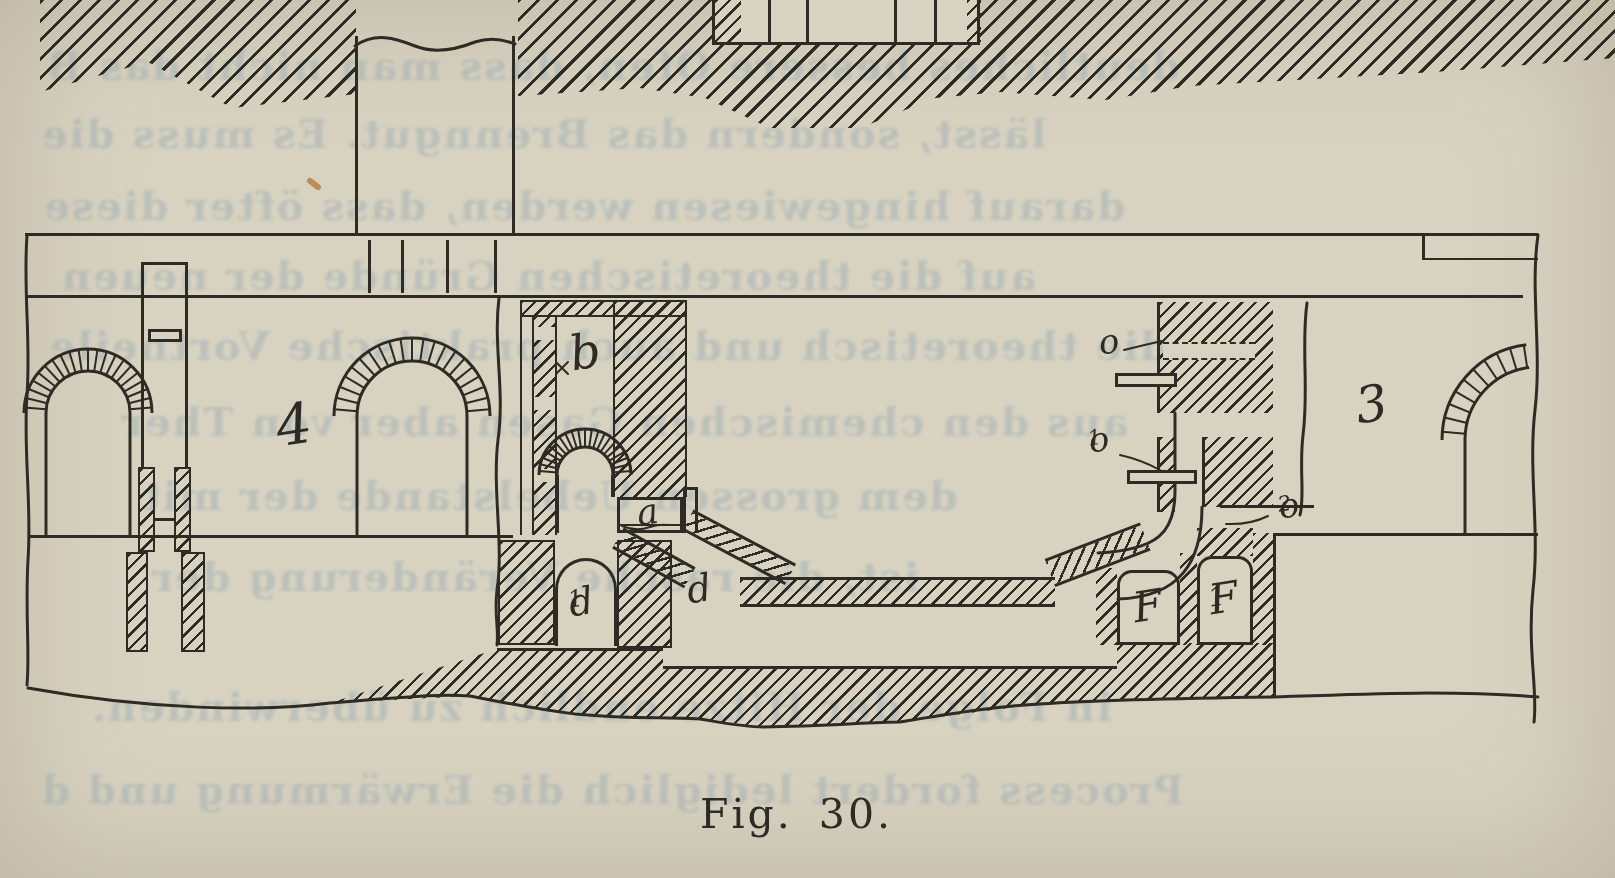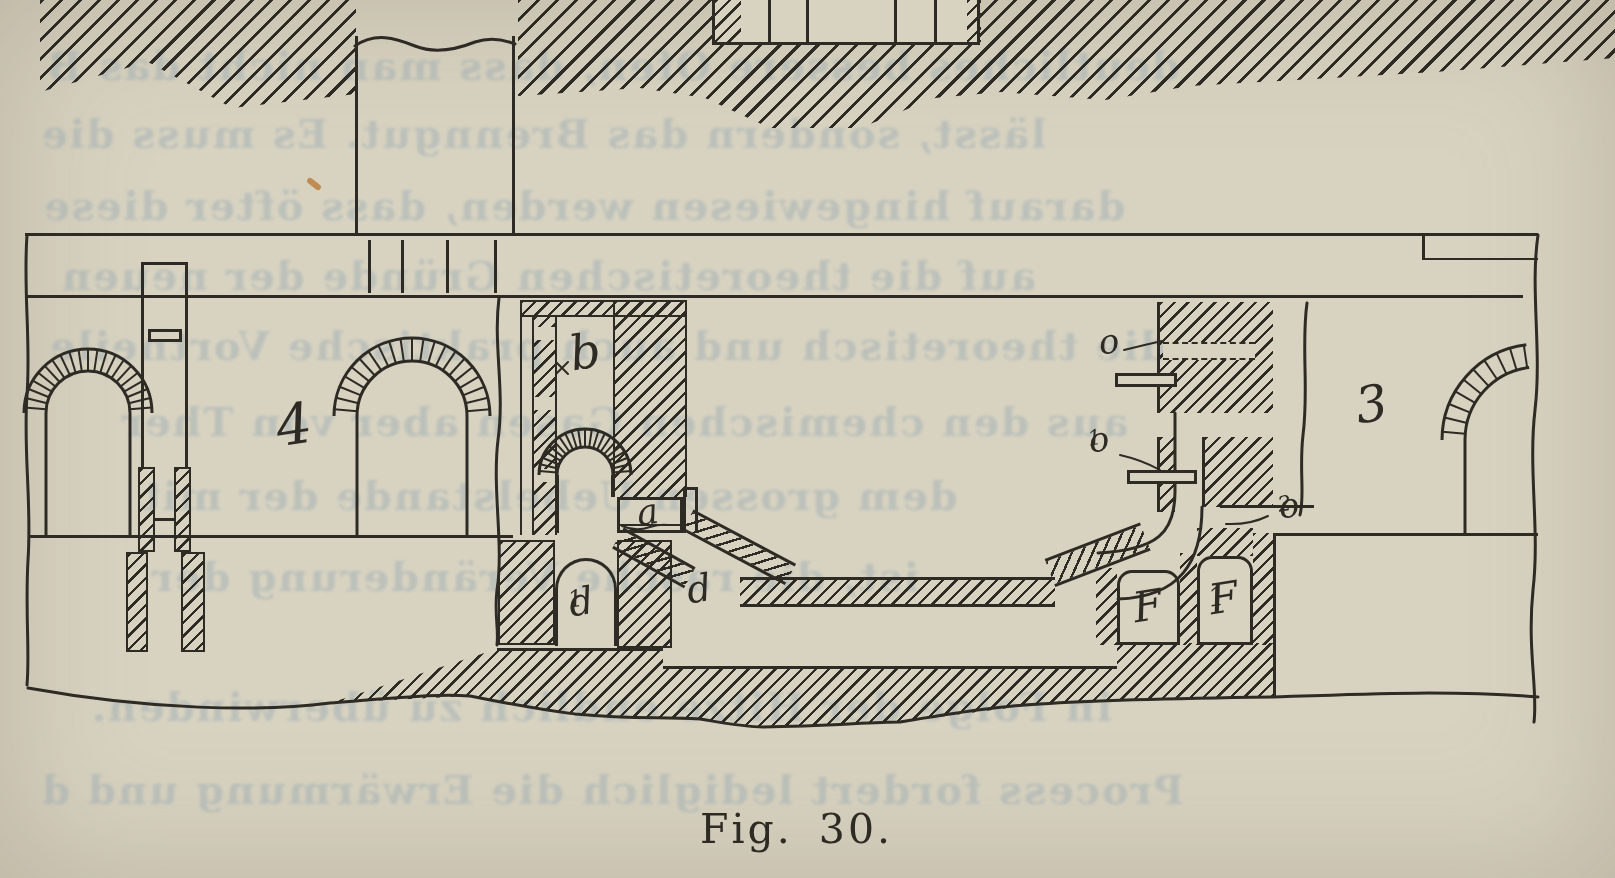--- a/index.html
+++ b/index.html
@@ -30,21 +30,21 @@
     font-family:"DejaVu Serif",serif;font-weight:bold;font-size:40px;
     letter-spacing:2px;white-space:nowrap;
     transform:scaleX(-1);filter:blur(1.7px);
     z-index:1;pointer-events:none;
   }
   .draw{z-index:2;}
   svg#overlay{left:0;top:0;z-index:3;pointer-events:none;}
   .lbl{z-index:4;}
   #caption{
     z-index:4;position:absolute;color:var(--ink);
-    font-family:"DejaVu Serif",serif;font-size:41px;letter-spacing:3px;word-spacing:10px;margin-top:15px;
+    font-family:"DejaVu Serif",serif;font-size:41px;letter-spacing:3px;word-spacing:10px;
   }
 </style>
 </head>
 <body>
 
 <div id="page">
 
   <div id="showthrough">
       <div class="showline" style="left: 46px; top: 42px;">deutliches bessere Ofen, dass man nicht das B</div>
       <div class="showline" style="left: 40px; top: 110px;">lässt, sondern das Brenngut. Es muss die</div>

